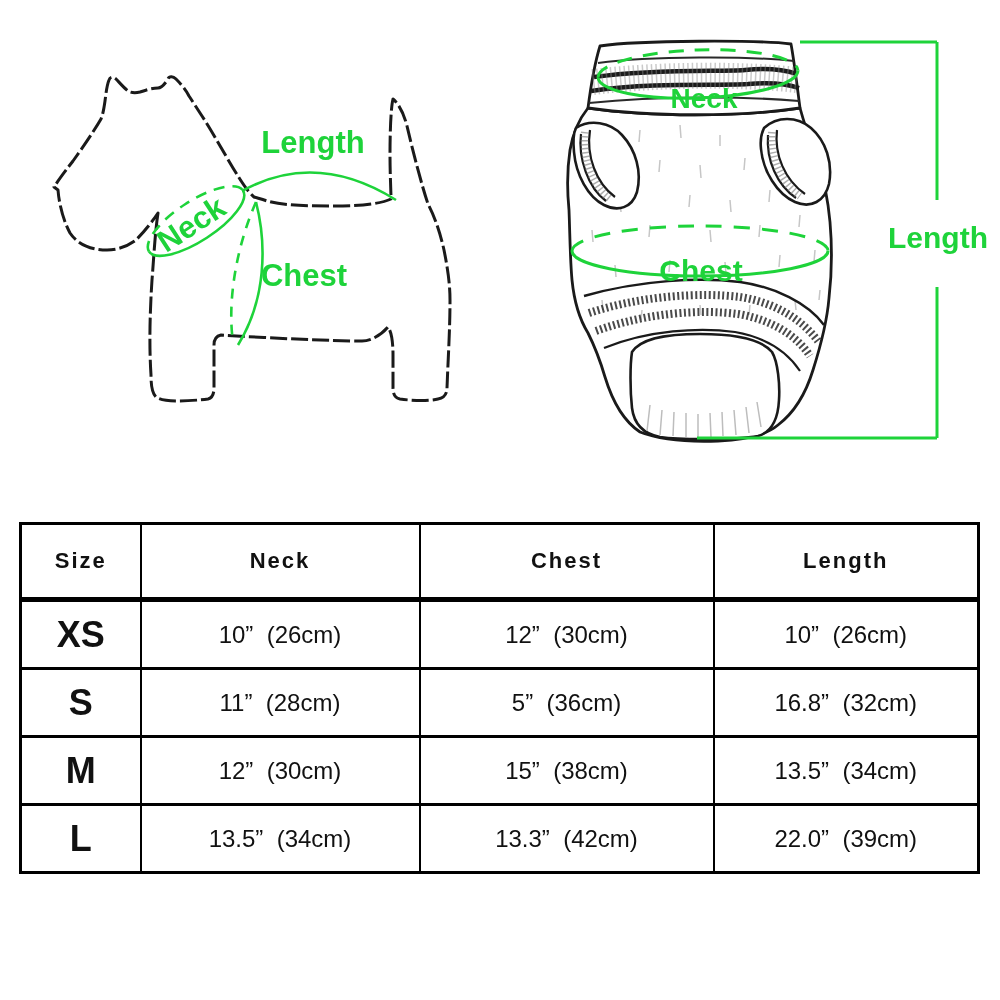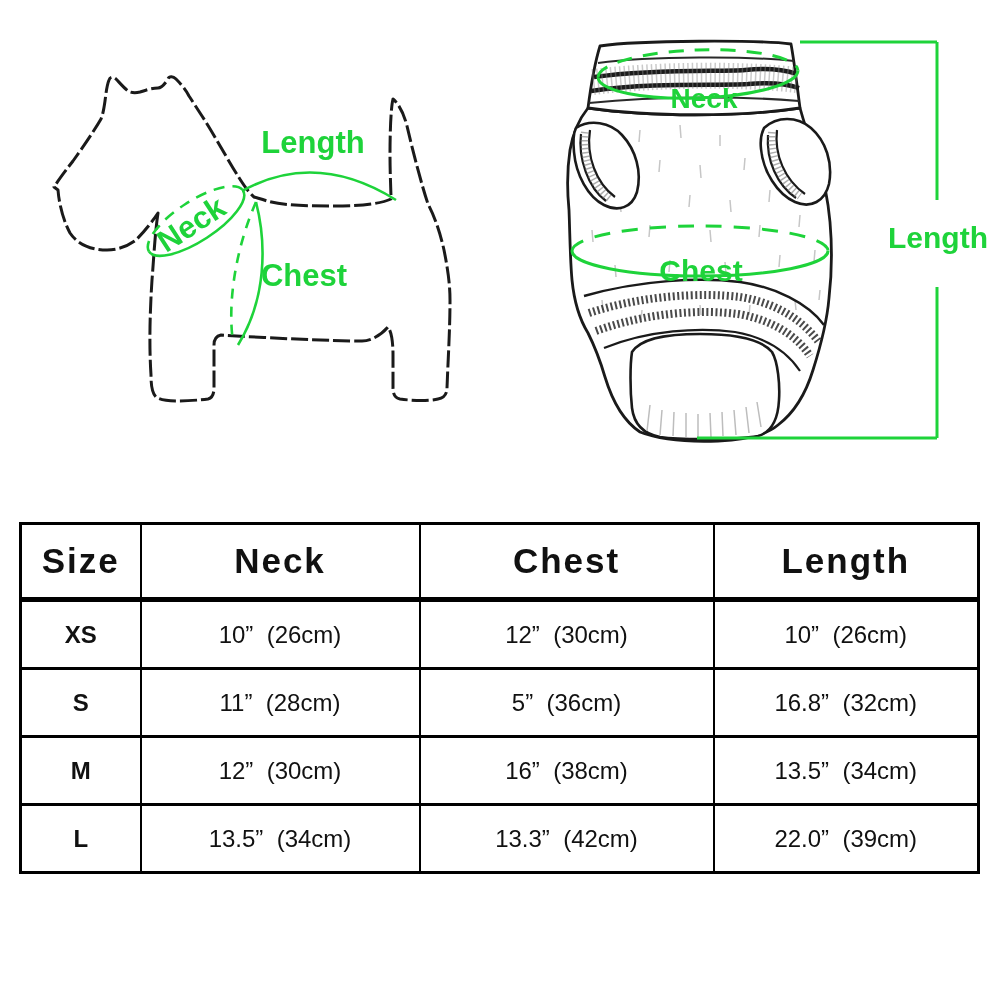--- a/index.html
+++ b/index.html
@@ -8,24 +8,24 @@
   #diagram-svg{position:absolute;left:0;top:0;}
   .svg-label{font-family:"Liberation Sans",sans-serif;font-weight:bold;}
   #size-table-wrap{position:absolute;left:19px;top:522px;}
   table.size-table{border-collapse:collapse;table-layout:fixed;width:958px;
                    border:3px solid #000;background:#fff;}
   table.size-table th, table.size-table td{
       border-left:2px solid #000;border-right:2px solid #000;
       border-top:3px solid #000;border-bottom:3px solid #000;
       text-align:center;vertical-align:middle;color:#111;
       white-space:pre;padding:0;}
-  table.size-table th{height:72px;font-size:35px;font-weight:bold;letter-spacing:2px;
+  table.size-table th{height:72px;font-size:22px;font-weight:bold;letter-spacing:2px;
       border-bottom:5px solid #000;}
   table.size-table td{height:65px;font-size:24px;font-weight:normal;}
-  table.size-table td.size-cell{font-weight:bold;font-size:24px;}
+  table.size-table td.size-cell{font-weight:bold;font-size:36px;}
   .col-size{width:120px;} .col-neck{width:279px;} .col-chest{width:294px;} .col-length{width:265px;}
   #measurement-note{position:absolute;left:0;top:925px;width:1000px;text-align:center;
       color:#f20d0d;font-size:32px;font-weight:bold;letter-spacing:0.5px;word-spacing:6px;
       font-family:"Liberation Sans",sans-serif;}
 </style>
 </head>
 <body>
 
 <div id="page">
 
@@ -210,21 +210,21 @@
         </tr>
         <tr>
           <td class="size-cell">S</td>
           <td>11”  (28cm)</td>
           <td>5”  (36cm)</td>
           <td>16.8”  (32cm)</td>
         </tr>
         <tr>
           <td class="size-cell">M</td>
           <td>12”  (30cm)</td>
-          <td>16”  (38cm)</td>
+          <td>15”  (38cm)</td>
           <td>13.5”  (34cm)</td>
         </tr>
         <tr>
           <td class="size-cell">L</td>
           <td>13.5”  (34cm)</td>
           <td>13.3”  (42cm)</td>
           <td>22.0”  (39cm)</td>
         </tr>
       </tbody>
     </table>

